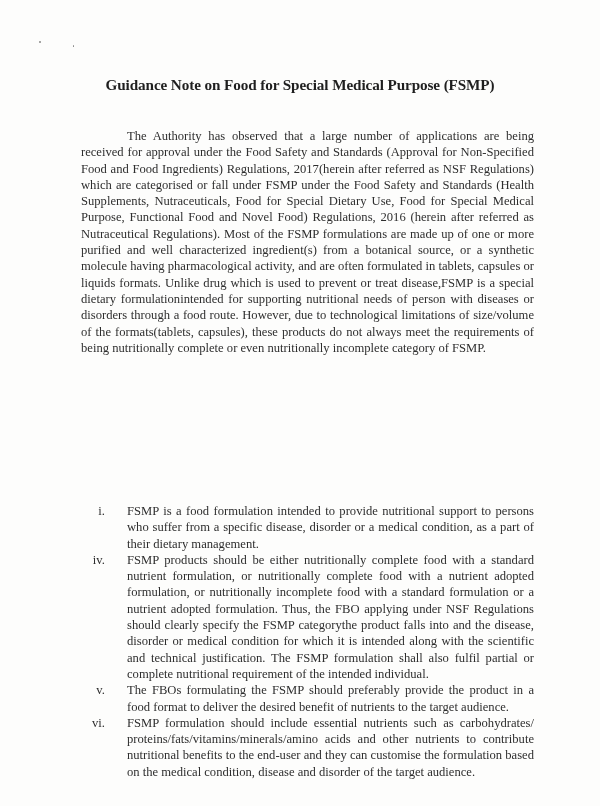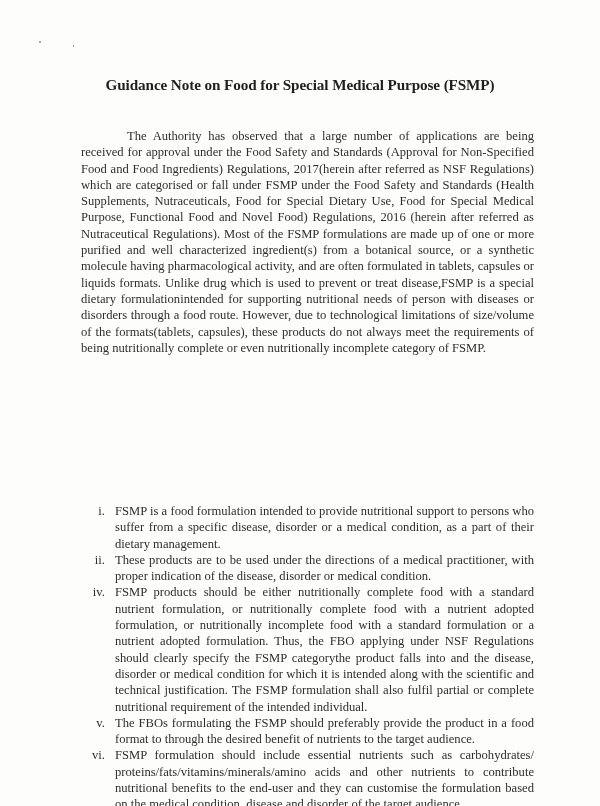--- a/index.html
+++ b/index.html
@@ -25,49 +25,45 @@
     font-size: 12.6px; line-height: 16.3px;
     text-align: justify; color: #2e2e2e; margin-top: 28px;
   }
   .p1 { top: 100px; text-indent: 46px; }
   .p2 { top: 454px; }
   .p2 .num { display: inline-block; width: 34px; }
   .list { position: absolute; left: 81px; width: 453px; top: 503px; margin: 0; padding: 0; list-style: none;
     font-family: "Liberation Serif", serif; font-size: 12.6px; line-height: 16.3px; color: #2e2e2e; }
   .list li { position: relative; padding-left: 34px; text-align: justify; }
   .list li .roman { position: absolute; left: 0; width: 24px; text-align: right; }
-  .list li .txt { display: block; }
+  .list li .txt { display: block; margin-left: 12px; }
 </style>
 </head>
 <body>
 
 <div class="page">
   <span class="speck" style="left:39px;top:41px;"></span>
   <span class="speck" style="left:73px;top:45px;width:1px;height:2px;"></span>
 
   <div class="title">Guidance Note on Food for Special Medical Purpose (FSMP)</div>
 
   <p class="para p1">The Authority has observed that a large number of applications are being received for approval under the Food Safety and Standards (Approval for Non-Specified Food and Food Ingredients) Regulations, 2017(herein after referred as NSF Regulations) which are categorised or fall under FSMP under the Food Safety and Standards (Health Supplements, Nutraceuticals, Food for Special Dietary Use, Food for Special Medical Purpose, Functional Food and Novel Food) Regulations, 2016 (herein after referred as Nutraceutical Regulations). Most of the FSMP formulations are made up of one or more purified and well characterized ingredient(s) from a botanical source, or a synthetic molecule having pharmacological activity, and are often formulated in tablets, capsules or liquids formats. Unlike drug which is used to prevent or treat disease,FSMP is a special dietary formulationintended for supporting nutritional needs of person with diseases or disorders through a food route. However, due to technological limitations of size/volume of the formats(tablets, capsules), these products do not always meet the requirements of being nutritionally complete or even nutritionally incomplete category of FSMP.</p>
 
 
   <ol class="list">
     <li>
       <span class="roman">i.</span>
       <span class="txt">FSMP is a food formulation intended to provide nutritional support to persons who suffer from a specific disease, disorder or a medical condition, as a part of their dietary management.</span>
     </li>
     <li>
-      <span class="roman">ii.</span>
-      <span class="txt">These products are to be used under the directions of a medical practitioner, with proper indication of the disease, disorder or medical condition.</span>
-    </li>
-    <li>
       <span class="roman">iv.</span>
       <span class="txt">FSMP products should be either nutritionally complete food with a standard nutrient formulation, or nutritionally complete food with a nutrient adopted formulation, or nutritionally incomplete food with a standard formulation or a nutrient adopted formulation. Thus, the FBO applying under NSF Regulations should clearly specify the FSMP categorythe product falls into and the disease, disorder or medical condition for which it is intended along with the scientific and technical justification. The FSMP formulation shall also fulfil partial or complete nutritional requirement of the intended individual.</span>
     </li>
     <li>
       <span class="roman">v.</span>
-      <span class="txt">The FBOs formulating the FSMP should preferably provide the product in a food format to through the desired benefit of nutrients to the target audience.</span>
+      <span class="txt">The FBOs formulating the FSMP should preferably provide the product in a food format to deliver the desired benefit of nutrients to the target audience.</span>
     </li>
     <li>
       <span class="roman">vi.</span>
       <span class="txt">FSMP formulation should include essential nutrients such as carbohydrates/ proteins/fats/vitamins/minerals/amino acids and other nutrients to contribute nutritional benefits to the end-user and they can customise the formulation based on the medical condition, disease and disorder of the target audience.</span>
     </li>
   </ol>
 </div>
 
 </body></html>

